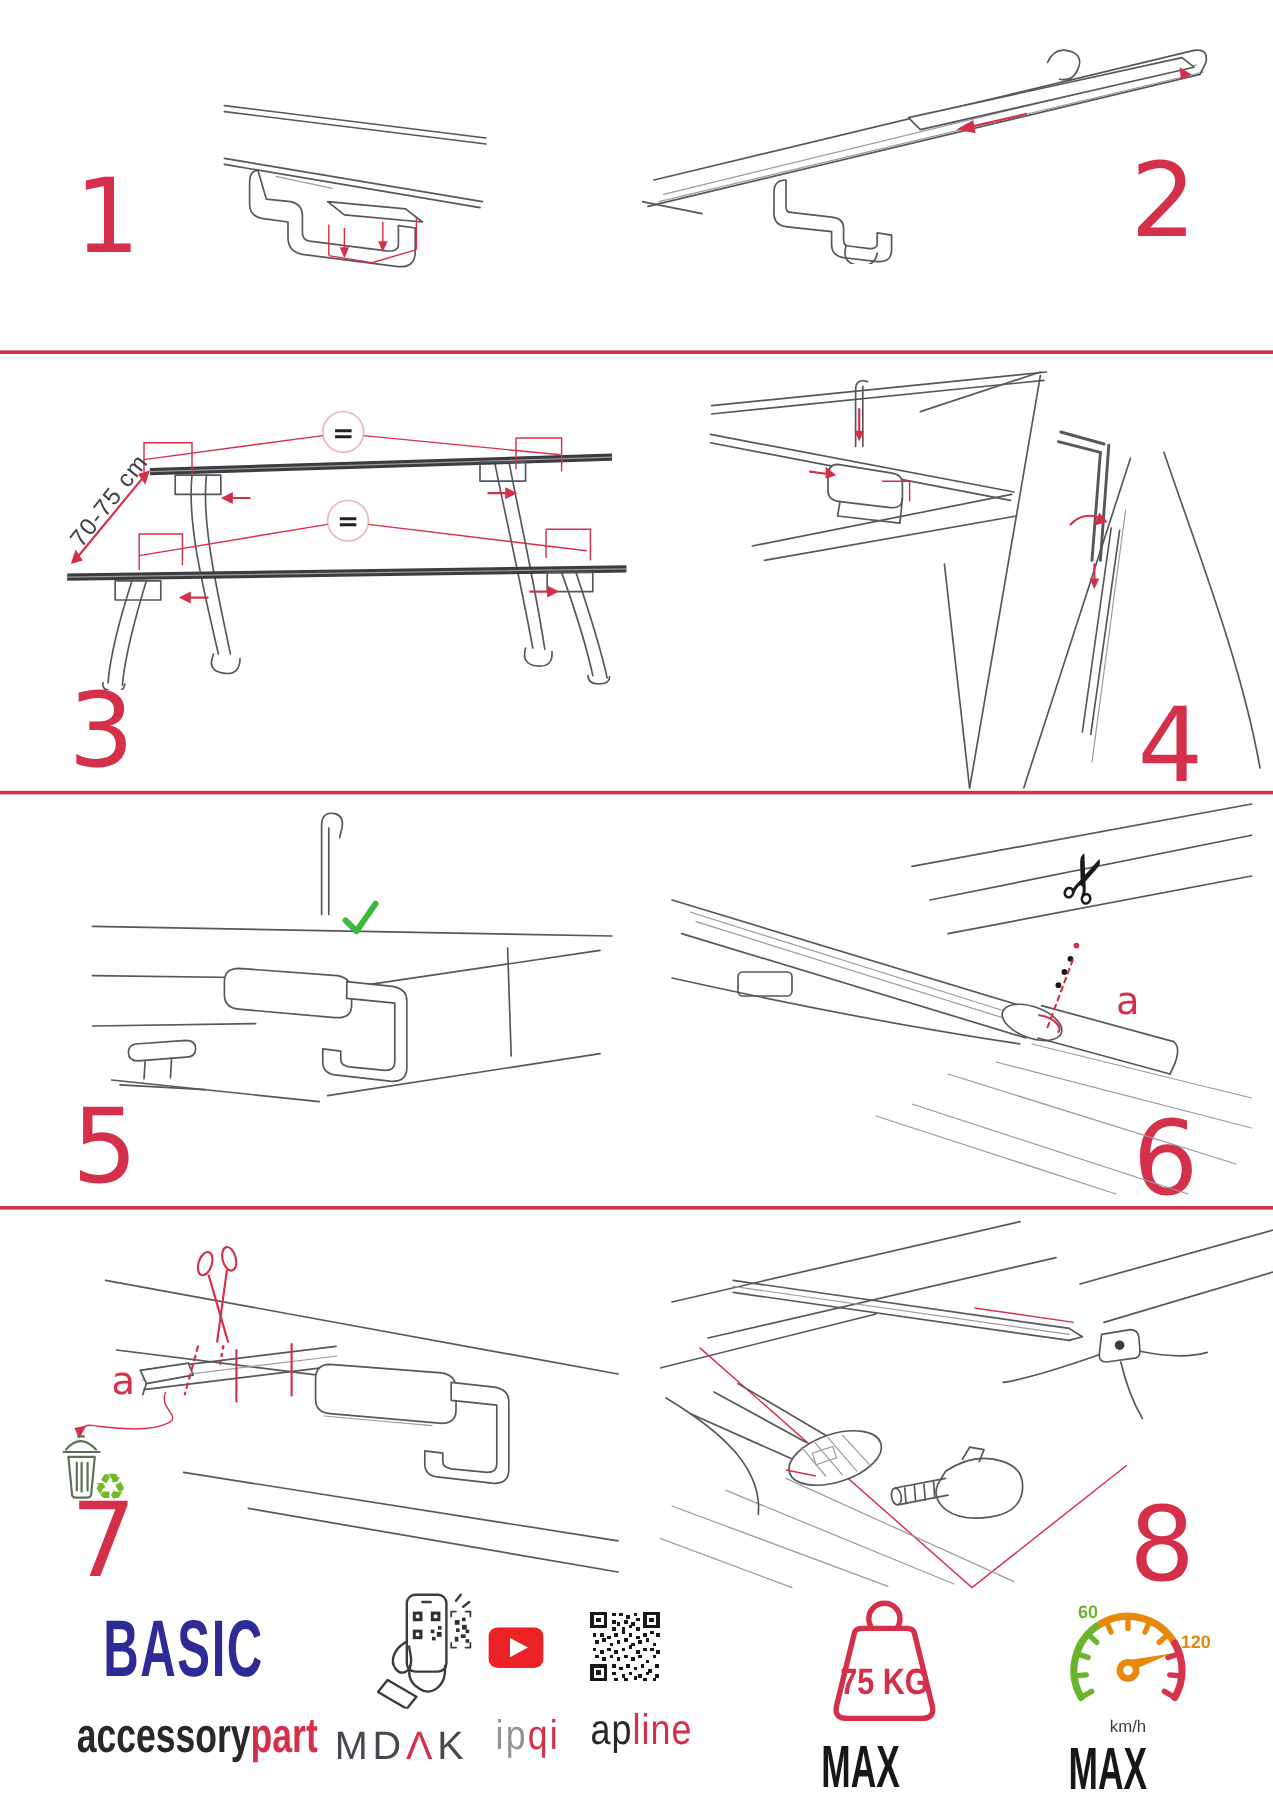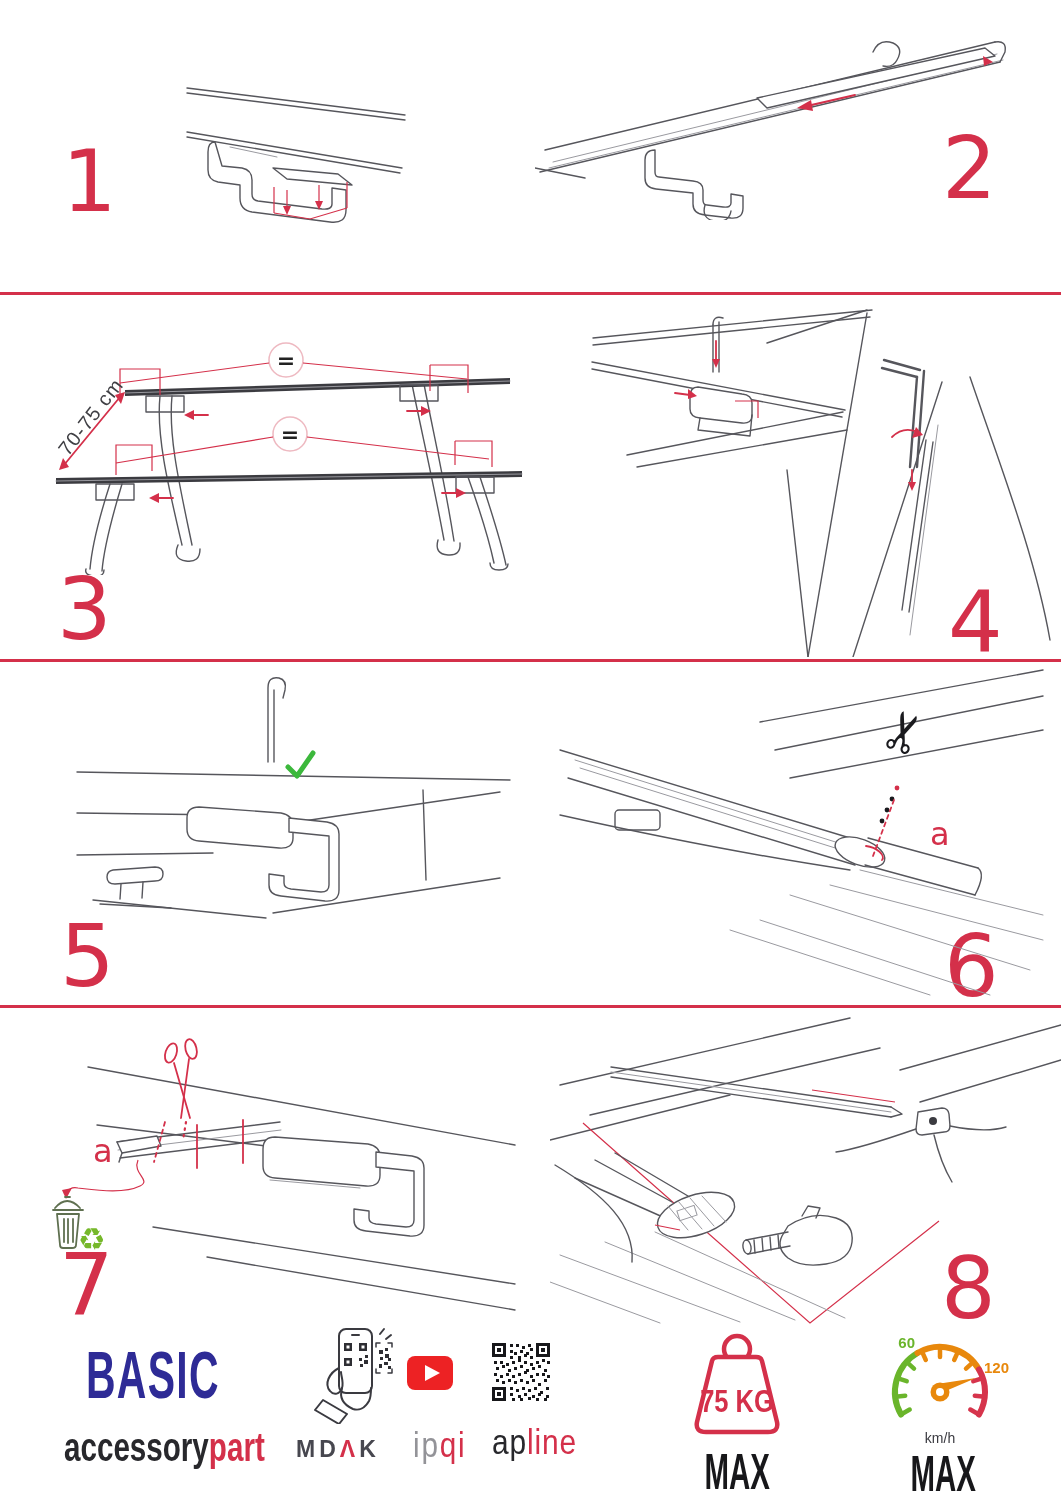--- a/index.html
+++ b/index.html
@@ -26,28 +26,28 @@
   .badge-eq{font-family:"DejaVu Sans",sans-serif;font-weight:bold;font-size:22px;fill:#222;text-anchor:middle;}
   .measure-txt{font-family:"Liberation Sans",sans-serif;font-size:20px;fill:#3f3f44;letter-spacing:1px;}
   .a-label{font-family:"DejaVu Sans",sans-serif;font-size:32px;fill:var(--accent);}
   .glyph-scissors{font-family:"DejaVu Sans",sans-serif;font-size:54px;fill:#1a1a1e;}
   .glyph-recycle{font-family:"DejaVu Sans",sans-serif;font-size:31px;fill:var(--recyclegreen);}
   
   .logo-basic{position:absolute;left:86px;top:1342px;font-weight:bold;font-size:62px;line-height:1;
               color:var(--brandblue);letter-spacing:2px;transform:scale(0.66,1.08);transform-origin:left top;}
   .logo-ap{position:absolute;left:64px;top:1426px;font-weight:bold;font-size:40px;line-height:1;
            color:var(--logodark);transform:scale(0.74,1.02);transform-origin:left top;white-space:nowrap;}
-  .logo-mdak{position:absolute;left:296px;top:1438px;font-weight:bold;font-size:23px;line-height:1;
+  .logo-mdak{position:absolute;left:279px;top:1438px;font-weight:normal;font-size:33px;line-height:1;
              color:var(--mdakgray);letter-spacing:4px;white-space:nowrap;}
   .logo-ipqi{position:absolute;left:413px;top:1428px;font-size:33px;line-height:1;color:var(--logogray);
              letter-spacing:2px;transform:scale(0.9,1.05);transform-origin:left top;white-space:nowrap;}
   .logo-apline{position:absolute;left:492px;top:1424px;font-size:34px;line-height:1;color:var(--logodark);
                letter-spacing:1px;transform:scale(0.88,1.05);transform-origin:left top;white-space:nowrap;}
   .accent-text{color:var(--accent);}
-  .max-wrap{position:absolute;width:142px;text-align:center;}
+  .max-wrap{position:absolute;width:142px;}
   .max-text{display:inline-block;font-weight:bold;font-size:46px;line-height:1;color:var(--maxblack);
             transform:scale(0.64,1.08);transform-origin:center top;}
   .gauge-num{font-family:"Liberation Sans",sans-serif;font-weight:bold;font-size:15px;}
   .kmh{font-family:"Liberation Sans",sans-serif;font-size:14px;fill:#3a3a40;text-anchor:middle;}
   .weight-txt{font-family:"Liberation Sans",sans-serif;font-weight:bold;font-size:29px;fill:var(--accent);
               text-anchor:middle;}
 </style>
 </head>
 <body>
 

